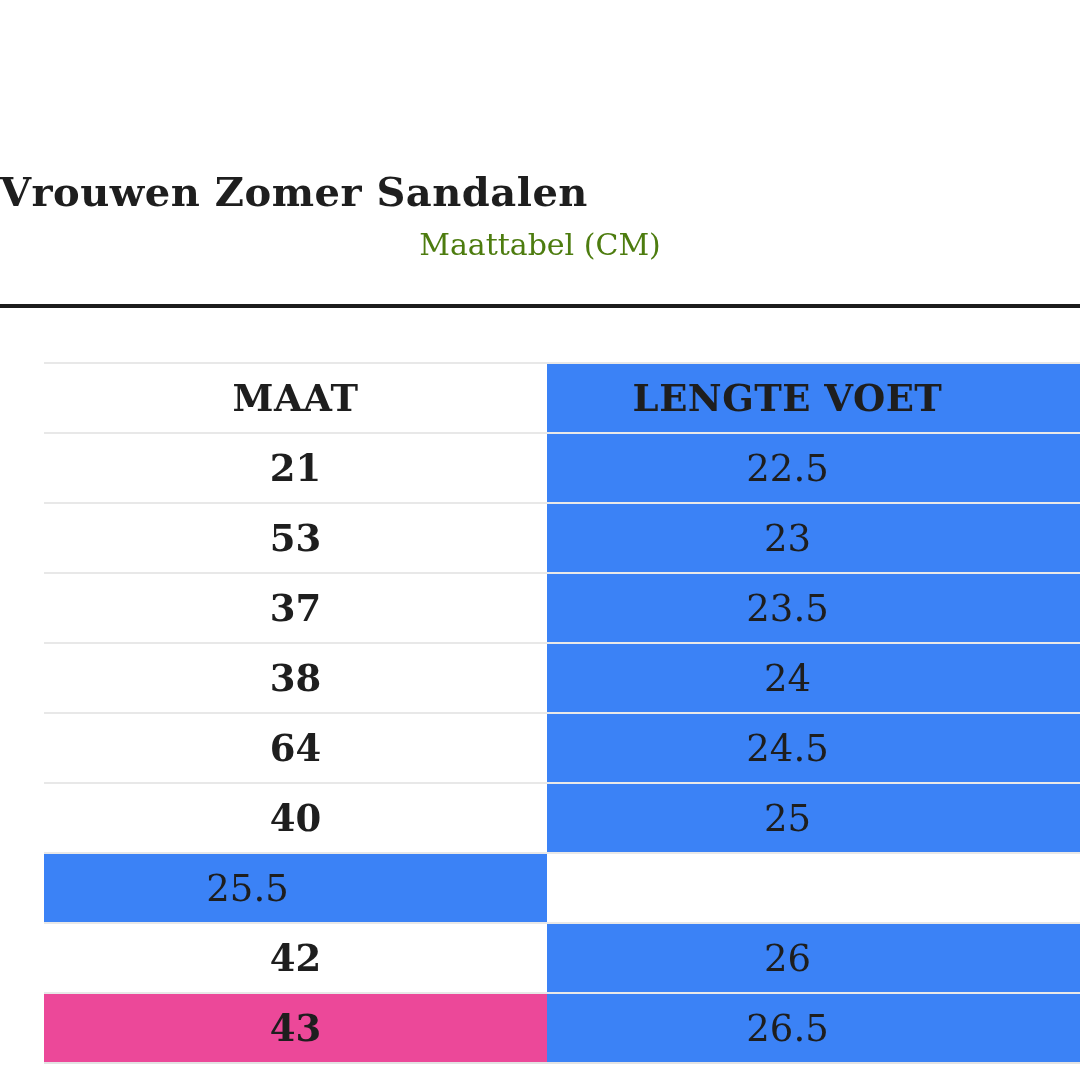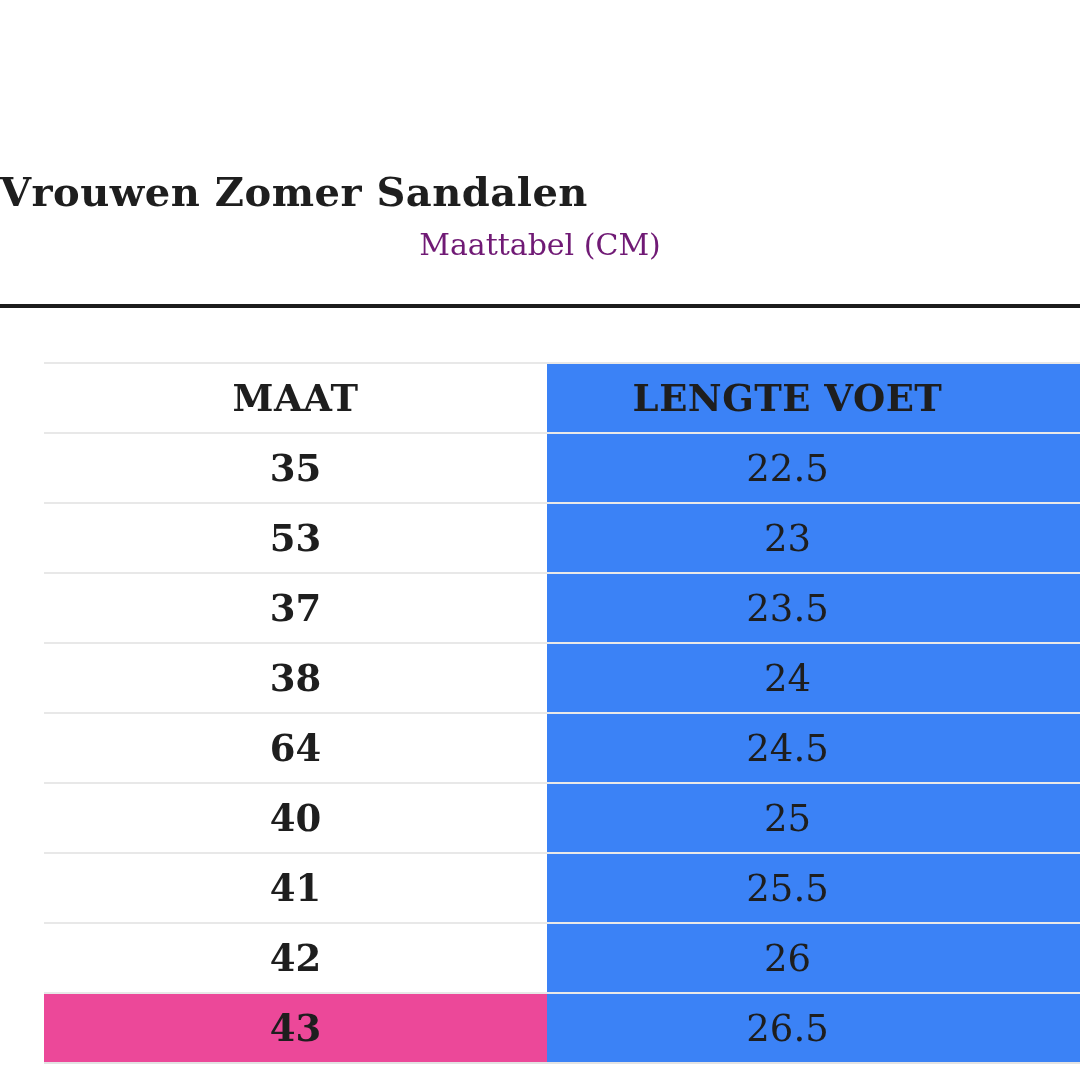--- a/index.html
+++ b/index.html
@@ -28,21 +28,21 @@
   }
   .page-subtitle {
     position: absolute;
     top: 227px;
     left: 0;
     width: 1080px;
     text-align: center;
     font-size: 30px;
     font-weight: 400;
     line-height: 1.2;
-    color: #701a75;
+    color: #4d7c0f;
   }
   .top-rule {
     position: absolute;
     top: 304px;
     left: 0;
     width: 1080px;
     height: 4px;
     background: #1c1c1c;
   }
   .size-table {
@@ -91,21 +91,21 @@
 <div class="top-rule"></div>
 
 <div class="size-table">
 
   <div class="t-row header">
     <div class="cell left">MAAT</div>
     <div class="cell right">LENGTE VOET</div>
   </div>
 
   <div class="t-row">
-    <div class="cell left">35</div>
+    <div class="cell left">21</div>
     <div class="cell right">22.5</div>
   </div>
 
   <div class="t-row">
     <div class="cell left">53</div>
     <div class="cell right">23</div>
   </div>
 
   <div class="t-row">
     <div class="cell left">37</div>
@@ -121,21 +121,20 @@
     <div class="cell left">64</div>
     <div class="cell right">24.5</div>
   </div>
 
   <div class="t-row">
     <div class="cell left">40</div>
     <div class="cell right">25</div>
   </div>
 
   <div class="t-row">
-    <div class="cell left">41</div>
     <div class="cell right">25.5</div>
   </div>
 
   <div class="t-row">
     <div class="cell left">42</div>
     <div class="cell right">26</div>
   </div>
 
   <div class="t-row last">
     <div class="cell left">43</div>

